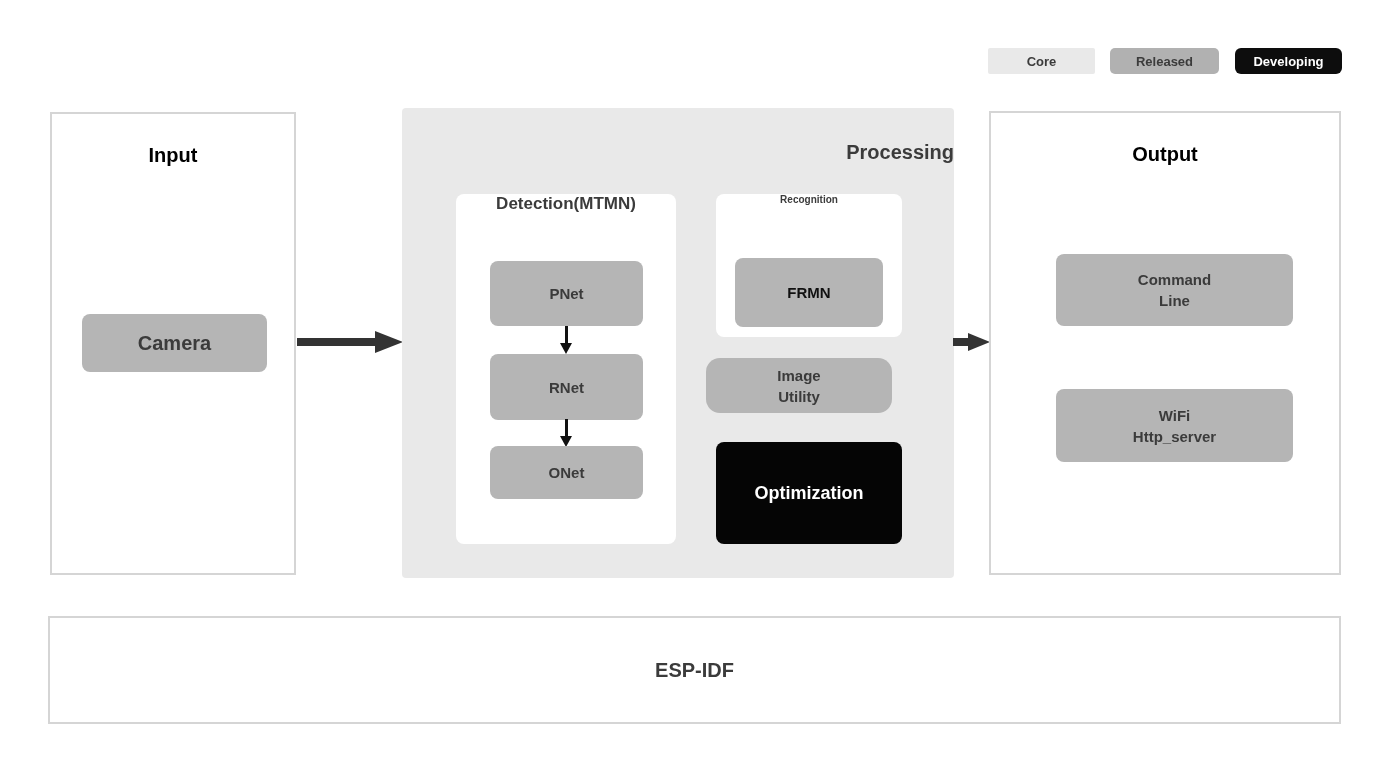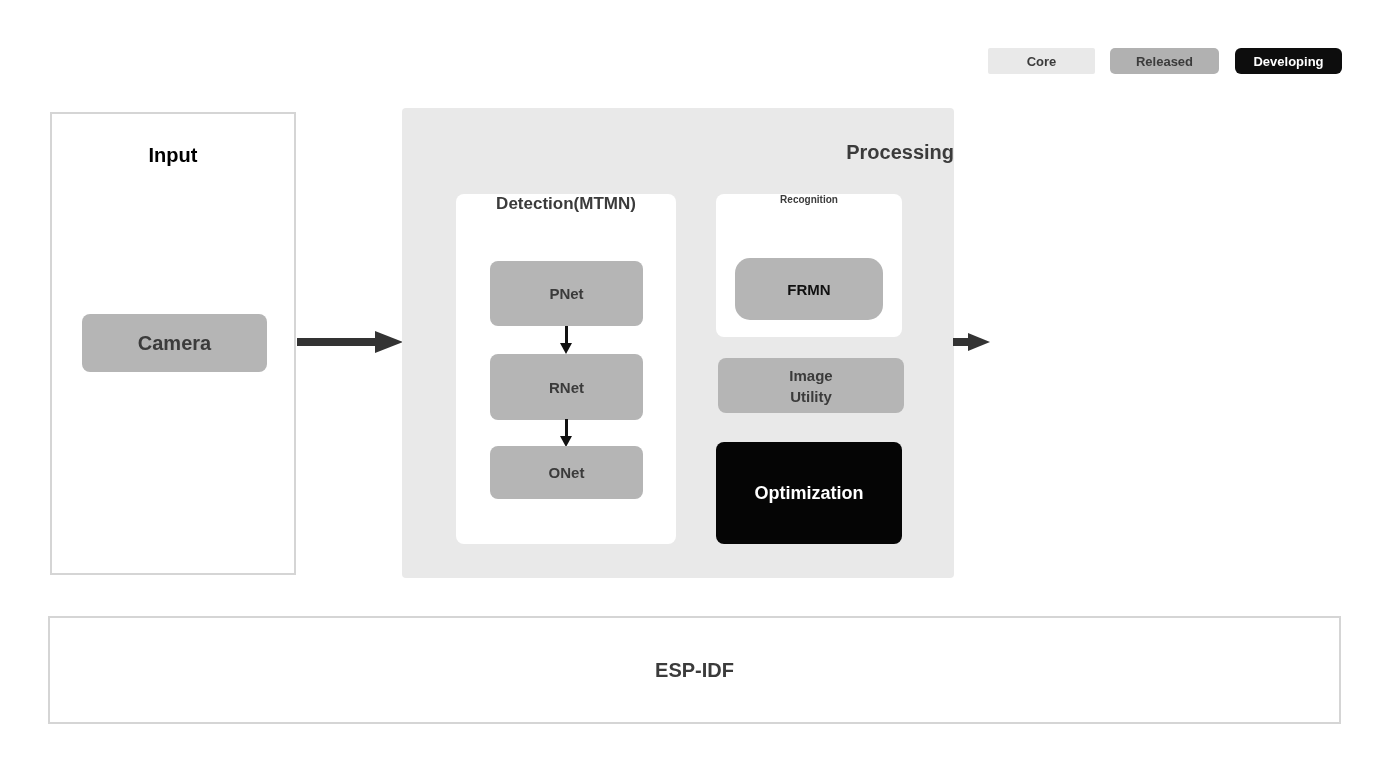--- a/index.html
+++ b/index.html
@@ -101,22 +101,22 @@
     font-size: 15px;
     font-weight: bold;
     color: #3b3b3b;
     text-align: center;
     line-height: 21px;
   }
   .node-camera { left: 30px; top: 200px; width: 185px; height: 58px; font-size: 20px; }
   .node-pnet { left: 34px; top: 67px;  width: 153px; height: 65px; }
   .node-rnet { left: 34px; top: 160px; width: 153px; height: 66px; }
   .node-onet { left: 34px; top: 252px; width: 153px; height: 53px; }
-  .node-frmn { left: 19px; top: 64px; width: 148px; height: 62px; color: #111111; border-radius: 15px; }
-  .node-image-utility { left: 316px; top: 250px; width: 186px; height: 55px; }
+  .node-frmn { left: 19px; top: 64px; width: 148px; height: 69px; color: #111111; }
+  .node-image-utility { left: 304px; top: 250px; width: 186px; height: 55px; border-radius: 14px; }
   .node-optimization {
     left: 314px; top: 334px; width: 186px; height: 102px;
     background: #050505; color: #ffffff; font-size: 18px;
   }
   .node-command { left: 65px; top: 141px; width: 237px; height: 72px; }
   .node-wifi    { left: 65px; top: 276px; width: 237px; height: 73px; }
 
   
   .h-arrow { position: absolute; }
   .h-arrow .shaft { position: absolute; background: #333333; }
@@ -202,18 +202,29 @@
     </div>
 
     <div class="node node-optimization">Optimization</div>
   </div>
 
   <div class="h-arrow arrow-out">
     <div class="shaft"></div>
     <div class="head"></div>
   </div>
 
+  <div class="panel panel-output">
+    <span class="panel-title">Output</span>
+    <div class="node node-command">
+      <span>Command</span>
+      <span>Line</span>
+    </div>
+    <div class="node node-wifi">
+      <span>WiFi</span>
+      <span>Http_server</span>
+    </div>
+  </div>
 
   <div class="panel panel-foundation">
     <span class="panel-title foundation-title">ESP-IDF</span>
   </div>
 
 </div>
 
 </body></html>

